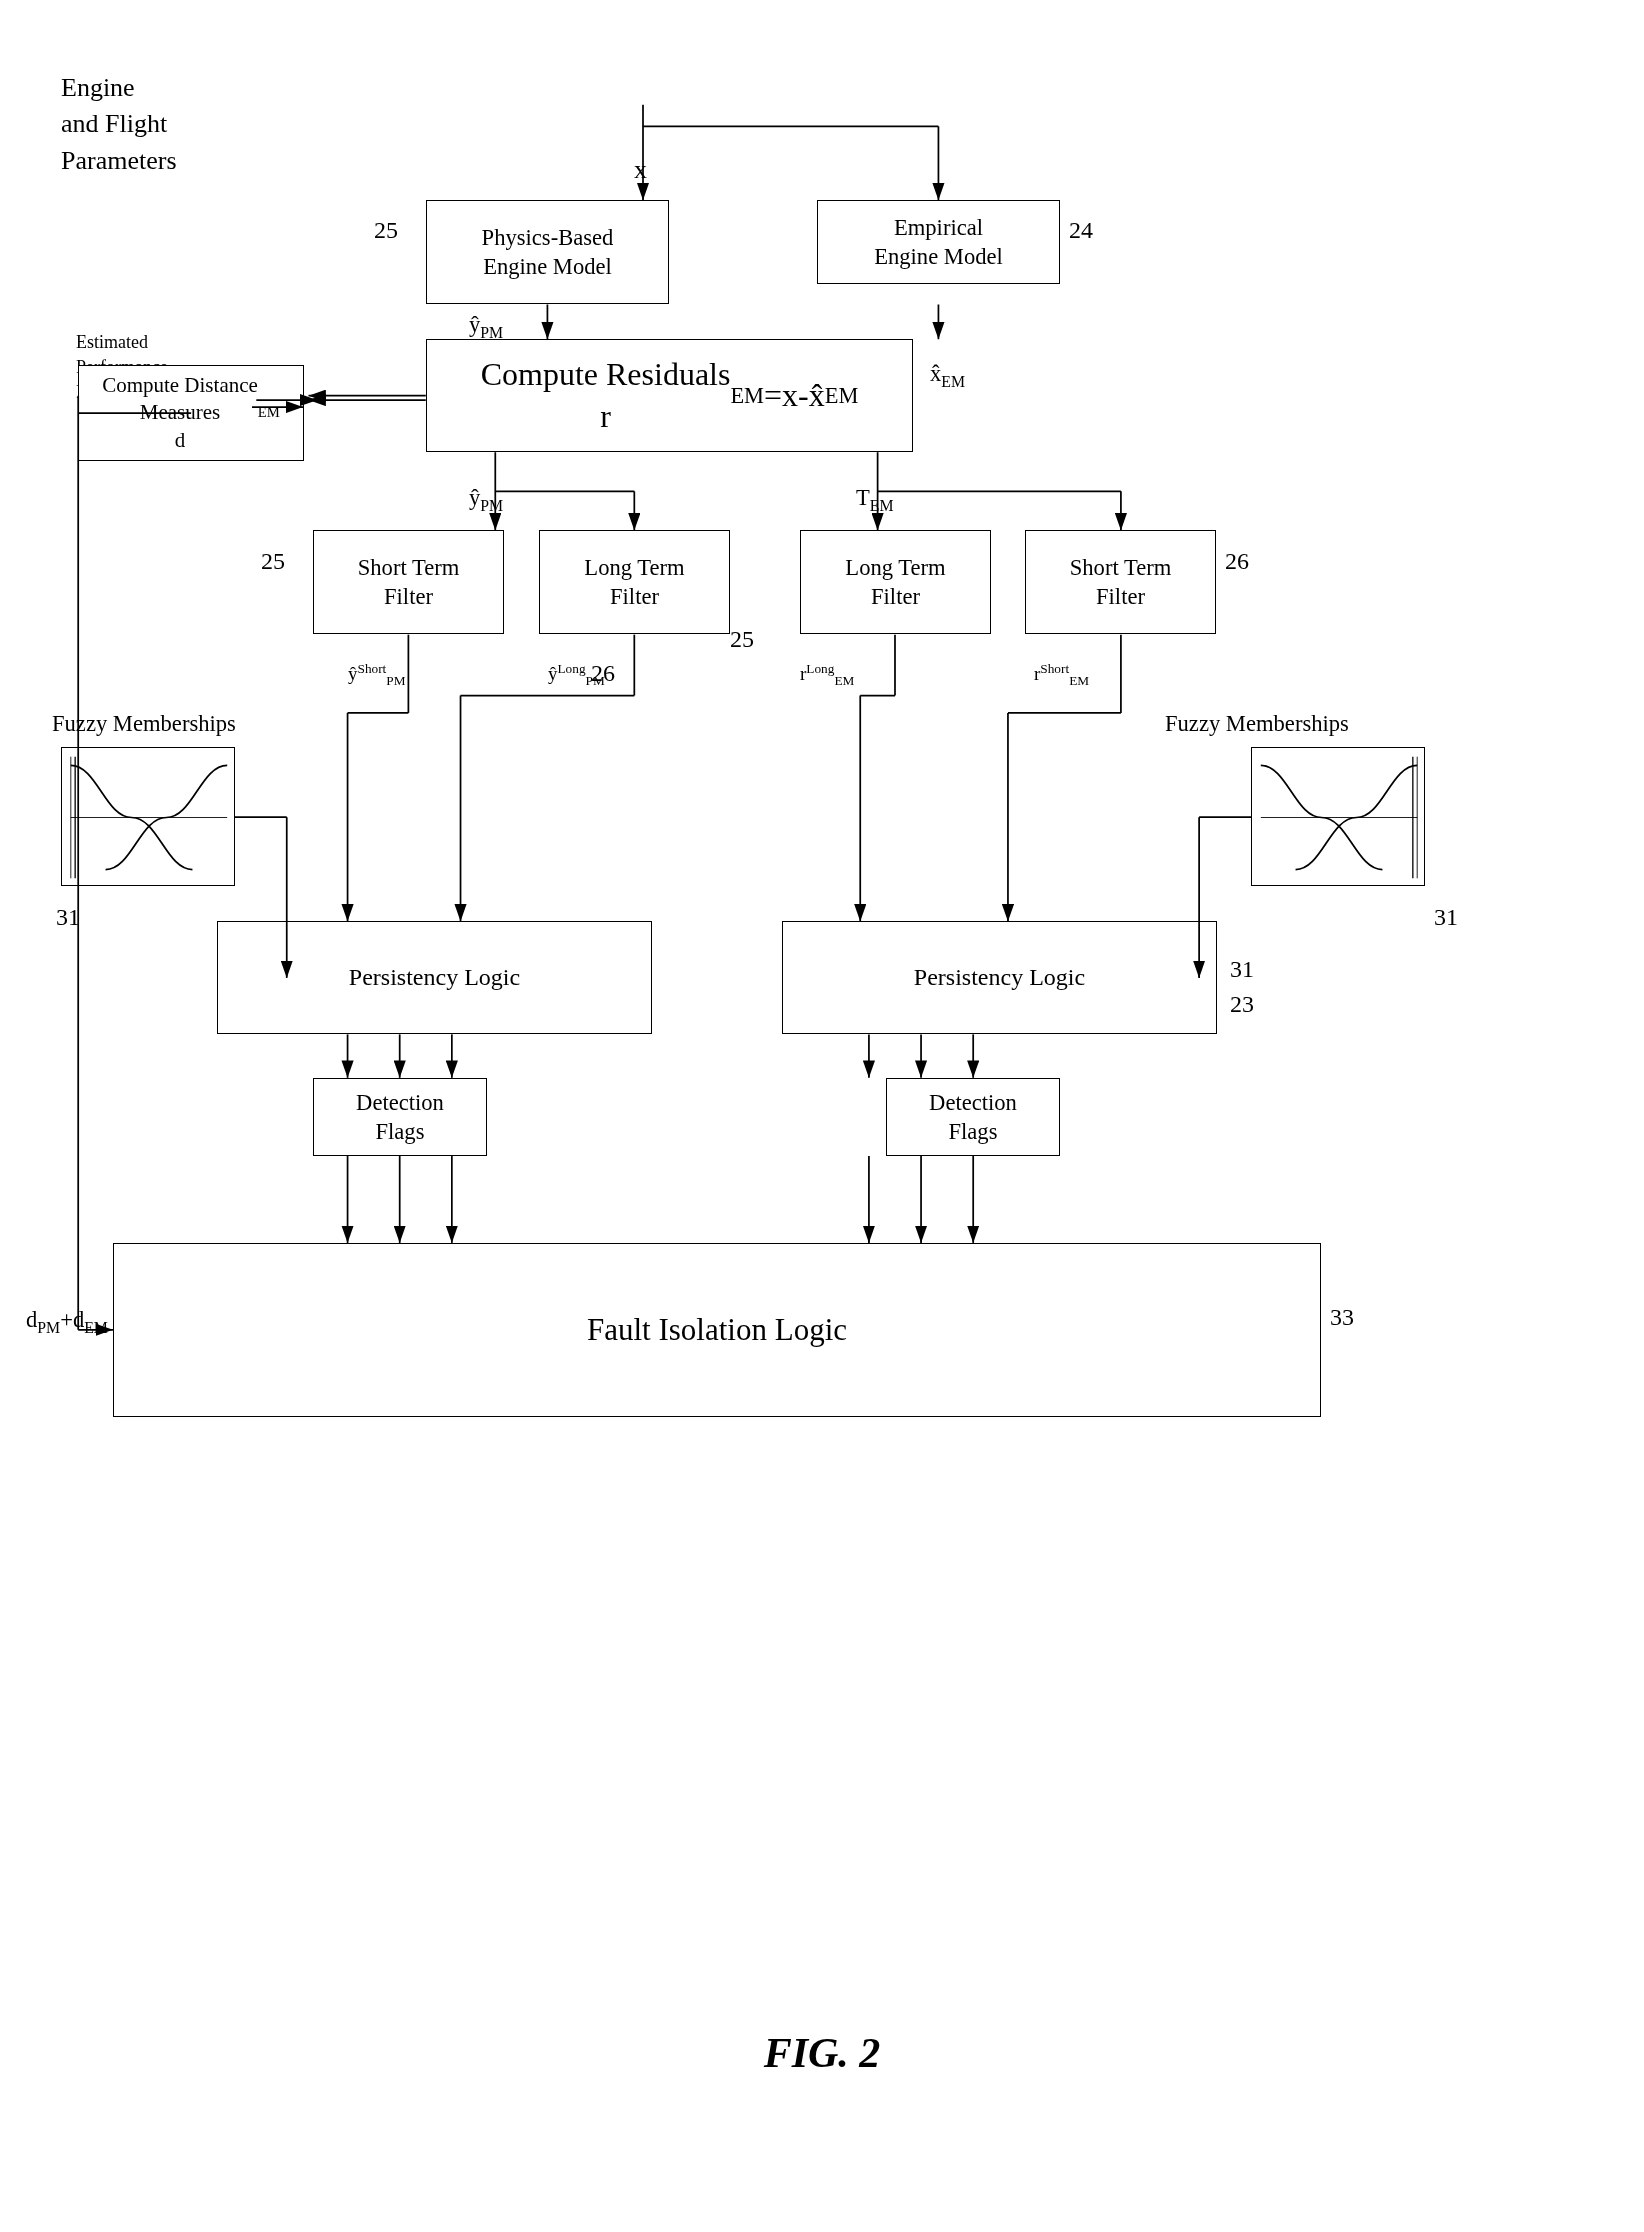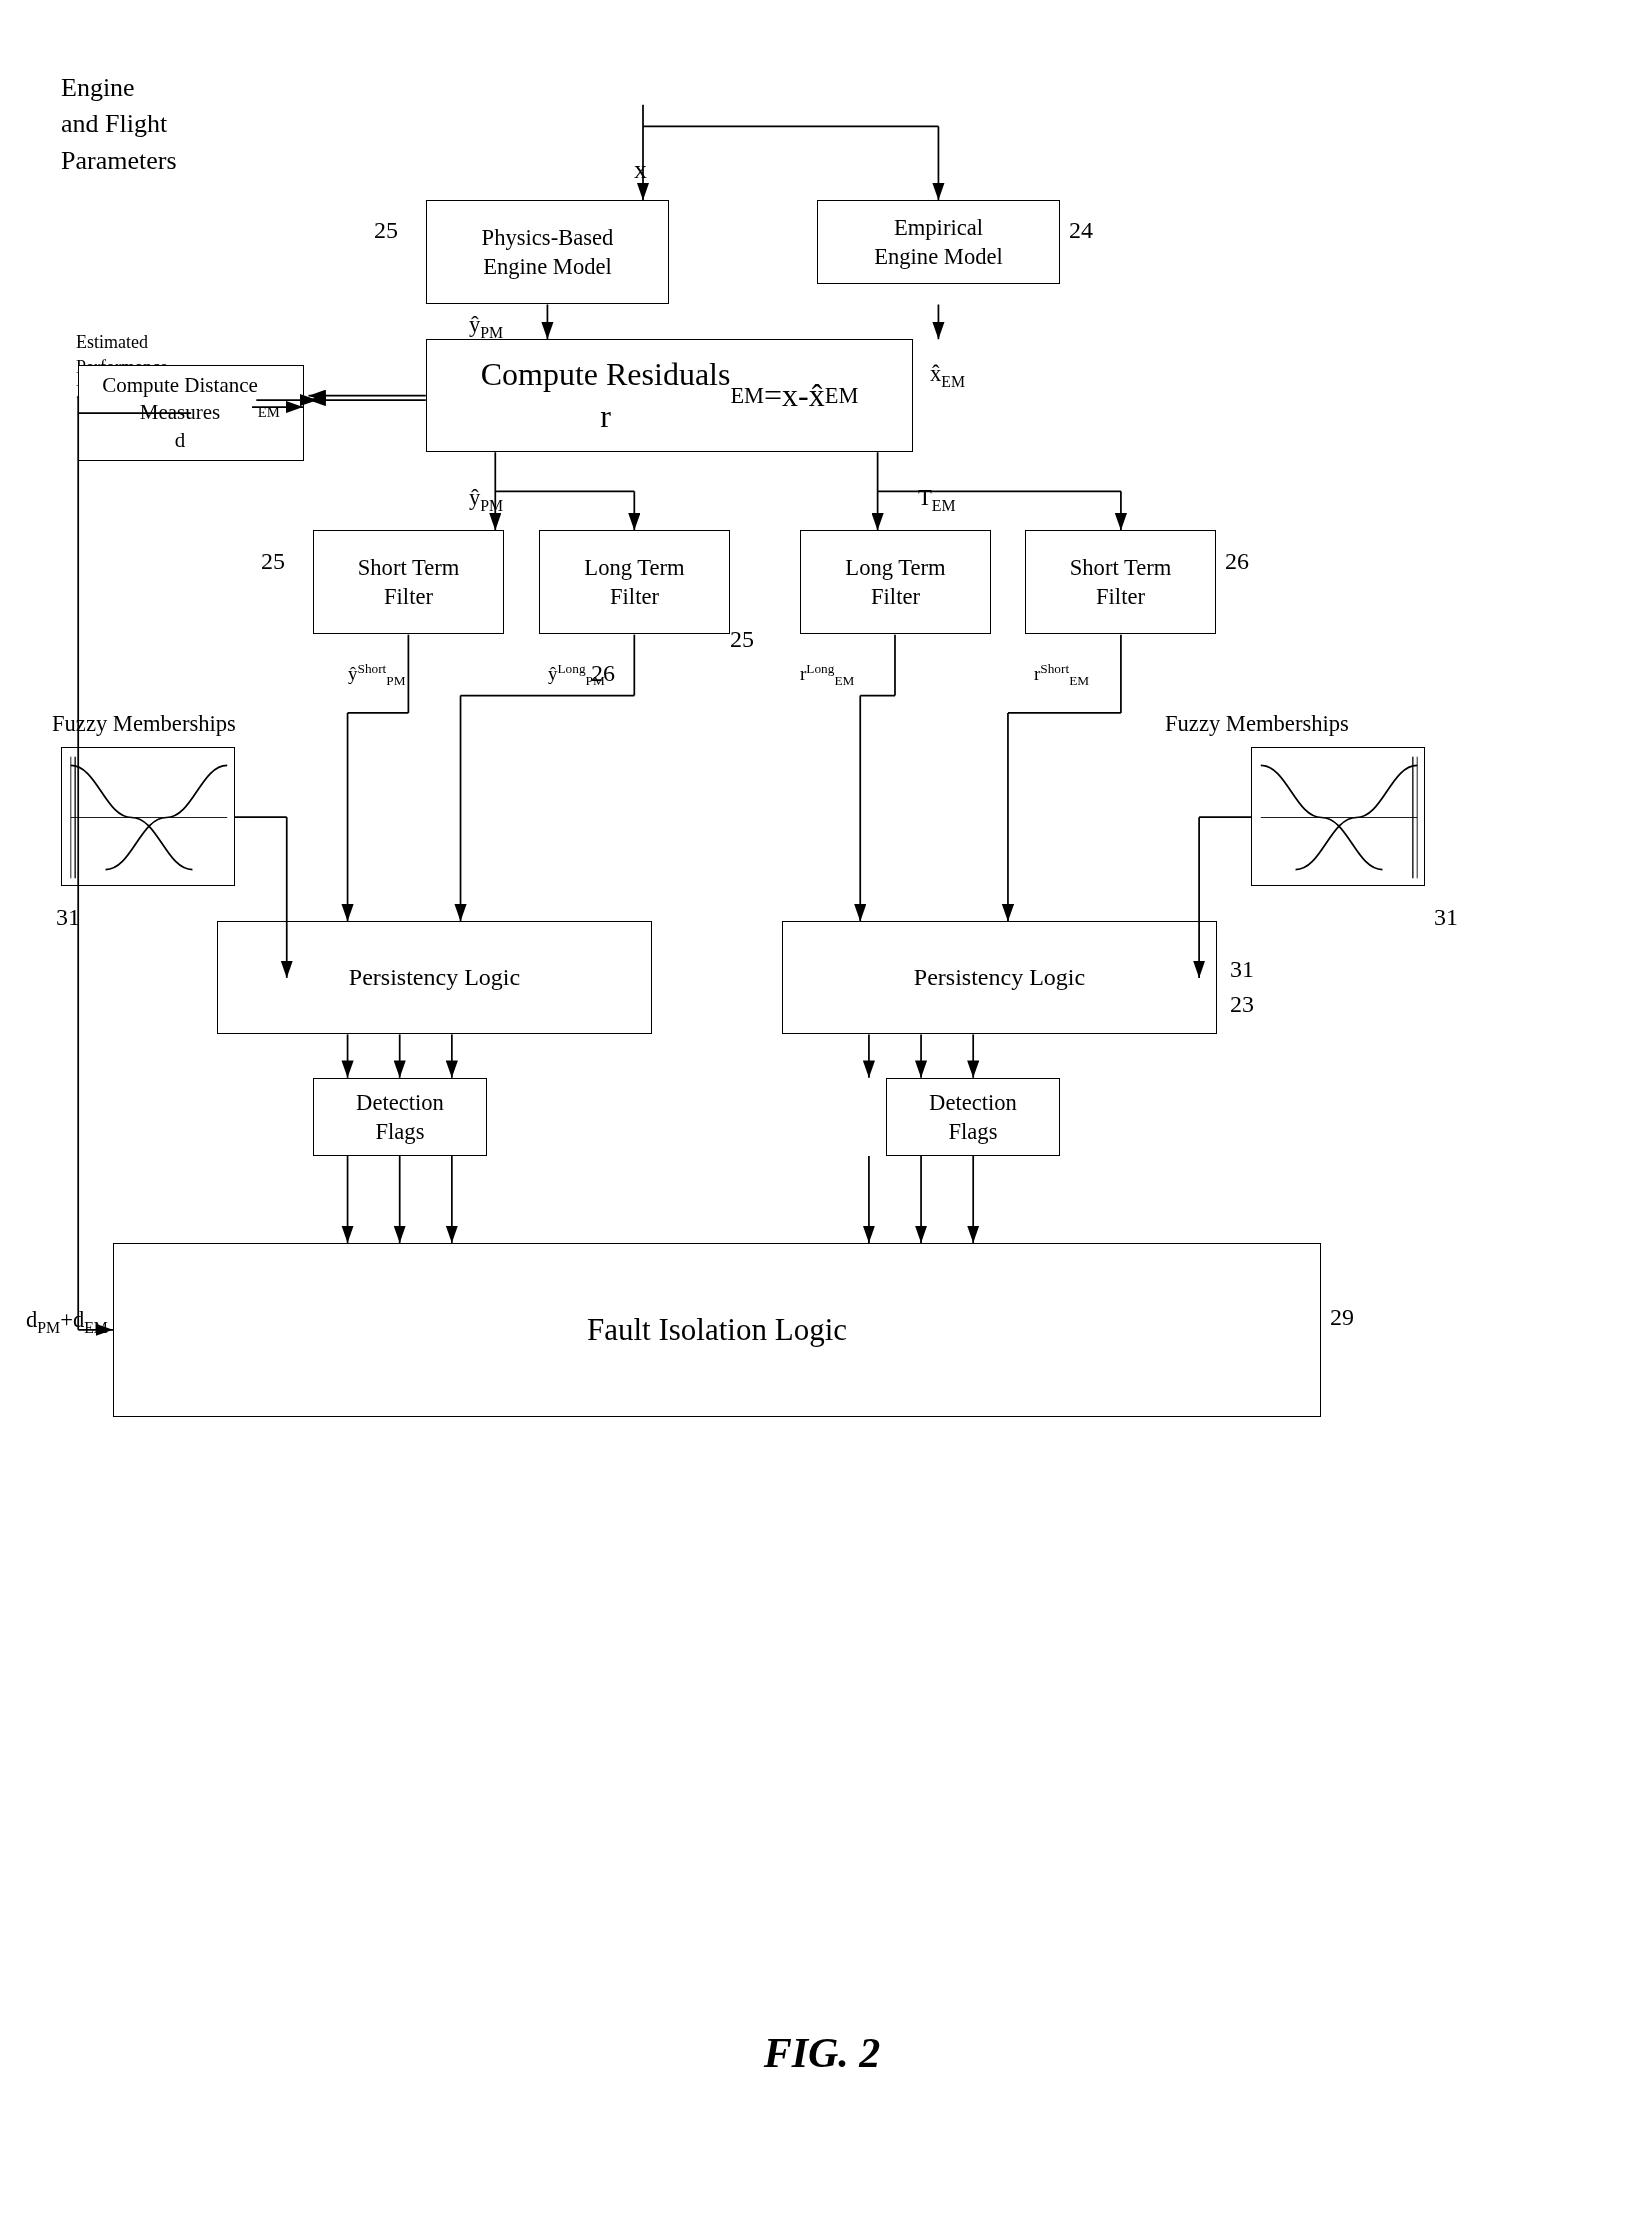--- a/index.html
+++ b/index.html
@@ -113,21 +113,21 @@
   </div>
 
   <div class="label" style="top:309px; left:469px; font-size:22.6px;">
     ŷ<sub style="font-size:0.7em;">PM</sub>
   </div>
 
   <div class="label" style="top:482px; left:469px; font-size:22.6px;">
     ŷ<sub style="font-size:0.7em;">PM</sub>
   </div>
 
-  <div class="label" style="top:482px; left:918px; font-size:22.6px;">
+  <div class="label" style="top:482px; left:856px; font-size:22.6px;">
     T<sub style="font-size:0.7em;">EM</sub>
   </div>
 
   <div class="box" style="top:530px; left:313px; width:191px; height:104px; font-size:22.6px;">
     Short Term<br>Filter
   </div>
 
   <div class="ref-num" style="top:548px; left:261px;">25</div>
 
   <div class="box" style="top:530px; left:539px; width:191px; height:104px; font-size:22.6px;">
@@ -213,21 +213,21 @@
   </div>
 
   <div class="box" style="top:1078px; left:886px; width:174px; height:78px; font-size:22.6px;">
     Detection<br>Flags
   </div>
 
   <div class="box" style="top:1243px; left:113px; width:1208px; height:174px; font-size:31px;">
     Fault Isolation Logic
   </div>
 
-  <div class="ref-num" style="top:1304px; left:1330px;">29</div>
+  <div class="ref-num" style="top:1304px; left:1330px;">33</div>
 
   <div class="label" style="top:1304px; left:26px; font-size:22.6px;">
     d<sub style="font-size:0.7em;">PM</sub>+d<sub style="font-size:0.7em;">EM</sub>
   </div>
 
   <div class="fig-label" style="bottom:156px; left:0; right:0;">FIG. 2</div>
 
   <svg class="arrows" viewBox="0 0 1892 2569" width="1644" height="2233">
     <defs>
       <marker id="arrowhead" markerWidth="10" markerHeight="7" refX="10" refY="3.5" orient="auto">

